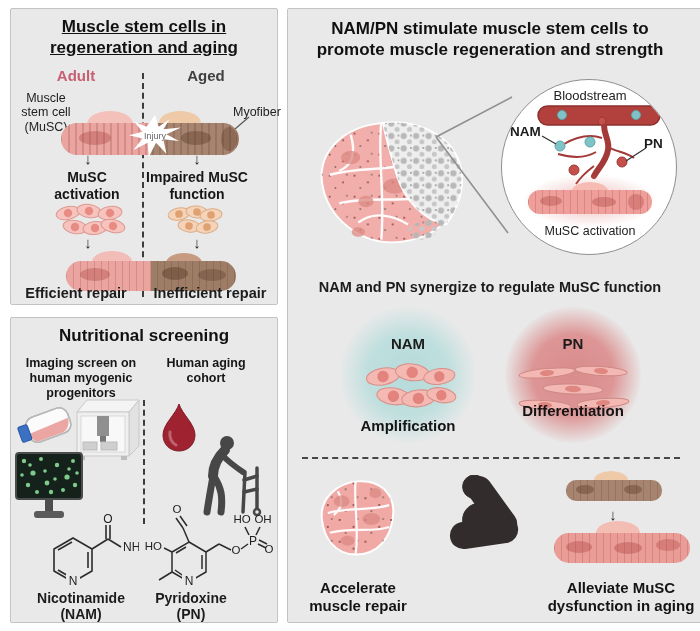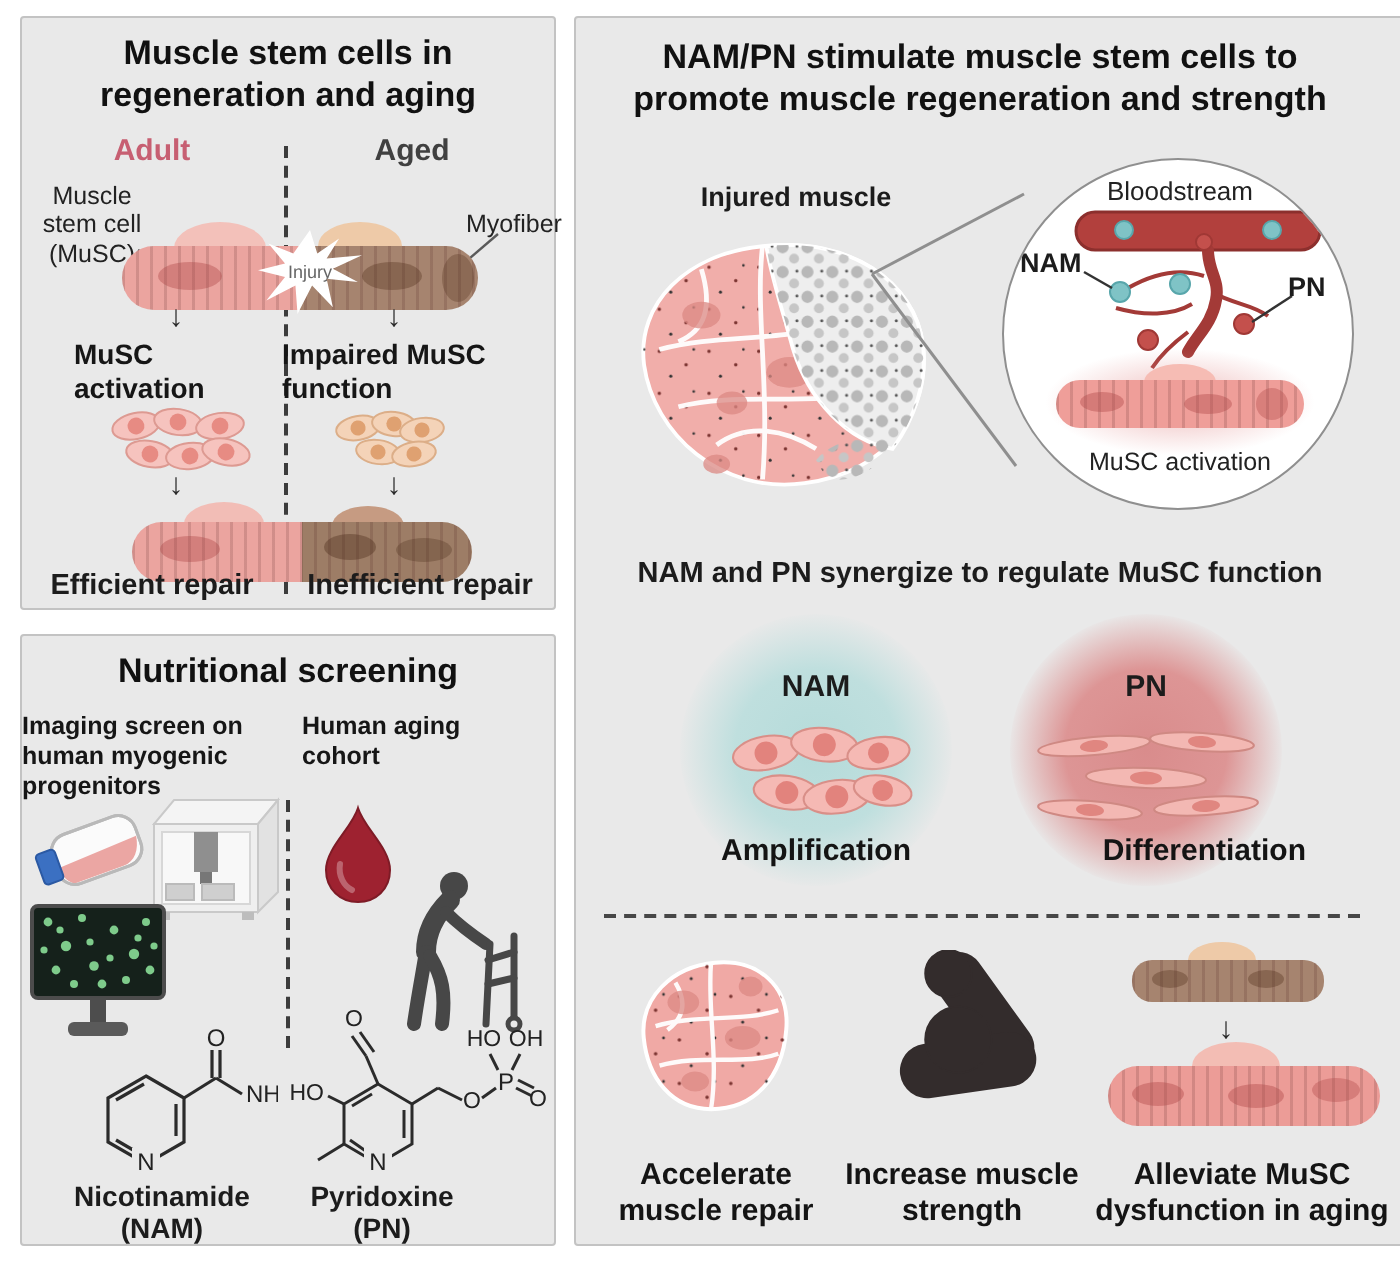--- a/index.html
+++ b/index.html
@@ -3,41 +3,41 @@
 <meta charset="utf-8">
 <style>
   * { margin:0; padding:0; box-sizing:border-box; }
   html,body { width:700px; height:631px; background:#ffffff; font-family:"Liberation Sans", sans-serif; color:#1c1c1c; overflow:hidden; }
   .abs { position:absolute; }
   .panel { position:absolute; background:#e9e9e9; border:1px solid #c3c3c3; border-radius:2px; }
   .pre { white-space:pre-line; }
   .ctr { text-align:center; }
   .bold { font-weight:bold; }
   .title { font-weight:bold; font-size:17px; line-height:1.22; text-align:center; color:#111; }
-  .small-h { font-weight:bold; font-size:12.5px; line-height:1.2; color:#161616; }
+  .small-h { font-weight:bold; font-size:12.5px; line-height:1.2; text-align:center; color:#161616; }
   .dashv { position:absolute; width:0; border-left:2px dashed #3c3c3c; }
   .dashh { position:absolute; height:0; border-top:2px dashed #474747; }
   .arrow { position:absolute; font-size:15px; font-weight:bold; color:#2b2b2b; width:14px; text-align:center; line-height:1; }
   .fiber { position:absolute; }
   .fiber .bump { position:absolute; border-radius:50%; }
   .fiber .body { position:absolute; left:0; right:0; }
   .patch { position:absolute; border-radius:50%; }
   .star { position:absolute; background:#ffffff; clip-path:polygon(50% 0%,57% 28%,78% 10%,66% 34%,100% 30%,72% 46%,96% 62%,66% 58%,72% 92%,52% 66%,38% 100%,36% 66%,8% 84%,26% 56%,0% 48%,26% 40%,10% 16%,34% 28%);
           display:flex; align-items:center; justify-content:center; font-size:9px; color:#666; }
   .stripes { background-image:repeating-linear-gradient(90deg, rgba(70,25,25,.16) 0 1.5px, rgba(0,0,0,0) 1.5px 7px); }
   .callout { font-size:12.5px; line-height:1.15; color:#222; }
   .glow { position:absolute; border-radius:50%; }
   .cap15 { font-weight:bold; font-size:15px; text-align:center; color:#141414; line-height:1.2; }
   svg text { font-family:"Liberation Sans", sans-serif; }
 </style>
 </head>
 <body>
 
 <div class="panel" style="left:10px; top:8px; width:268px; height:297px;">
-  <div class="abs title pre" style="left:8px; top:8px; width:250px;">Muscle stem cells in
+  <div class="abs title pre" style="left:8px; top:8px; width:250px;text-decoration:underline;">Muscle stem cells in
 regeneration and aging</div>
 
   <div class="abs bold ctr" style="left:20px; top:58px; width:90px; font-size:15px; color:#c75f72;">Adult</div>
   <div class="abs bold ctr" style="left:150px; top:58px; width:90px; font-size:15px; color:#404040;">Aged</div>
 
   <div class="dashv" style="left:131px; top:64px; height:224px;"></div>
 
   <div class="abs callout ctr pre" style="left:2px; top:82px; width:66px;">Muscle
 stem cell
 (MuSC)</div>
@@ -268,21 +268,20 @@
   <div class="abs bold ctr pre" style="left:5px; top:272px; width:130px; font-size:14px; line-height:1.15;">Nicotinamide
 (NAM)</div>
   <div class="abs bold ctr pre" style="left:125px; top:272px; width:110px; font-size:14px; line-height:1.15;">Pyridoxine
 (PN)</div>
 </div>
 
 <div class="panel" style="left:287px; top:8px; width:463px; height:615px;">
   <div class="abs title pre" style="left:8px; top:10px; width:388px;">NAM/PN stimulate muscle stem cells to
 promote muscle regeneration and strength</div>
 
-  <div class="abs bold" style="left:40px; top:82px; width:140px; font-size:13.5px; text-align:center;">Injured muscle</div>
 
   <svg class="abs" style="left:13px; top:97px;" width="172" height="147" viewBox="0 0 180 150">
     <defs>
       <pattern id="gdots" width="13" height="13" patternUnits="userSpaceOnUse">
         <circle cx="3.5" cy="3.5" r="3.2" fill="#b8b8b8"></circle>
         <circle cx="9.5" cy="9.5" r="2.6" fill="#c6c6c6"></circle>
         <circle cx="11" cy="3" r="0.8" fill="#555"></circle>
       </pattern>
       <pattern id="specks" width="26" height="22" patternUnits="userSpaceOnUse">
         <circle cx="4" cy="5" r="0.9" fill="#7a3330"></circle>
@@ -406,21 +405,21 @@
             <ellipse rx="26" ry="4.5" fill="#f3b8b3"></ellipse>
             <ellipse rx="7" ry="3" fill="#e08680" stroke="none"></ellipse>
           </g>
         <g transform="translate(90,42) rotate(-4)">
             <ellipse rx="26" ry="4.5" fill="#f3b8b3"></ellipse>
             <ellipse rx="7" ry="3" fill="#e08680" stroke="none"></ellipse>
           </g>
       </g>
     </svg>
   </div>
-  <div class="abs cap15" style="left:205px; top:408px; width:160px;text-align:right;">Differentiation</div>
+  <div class="abs cap15" style="left:205px; top:393px; width:160px;">Differentiation</div>
 
   <div class="dashh" style="left:14px; top:448px; width:378px;"></div>
 
   <svg class="abs" style="left:22px; top:462px;" width="94" height="92" viewBox="0 0 95 92">
     <path d="M12,48 C10,28 26,12 48,10 C70,8 86,22 84,44 C82,68 68,84 46,84 C26,84 14,68 12,48 Z" fill="#f0a9a5" stroke="#ffffff" stroke-width="2"></path>
     <path d="M12,48 C10,28 26,12 48,10 C70,8 86,22 84,44 C82,68 68,84 46,84 C26,84 14,68 12,48 Z" fill="url(#specks)"></path>
     <g stroke="#ffffff" stroke-width="2.2" fill="none" opacity=".95">
       <path d="M18,42 C38,36 62,40 80,34"></path>
       <path d="M46,10 C44,34 50,58 46,84"></path>
       <path d="M20,62 C40,56 64,62 80,56"></path>
@@ -437,22 +436,20 @@
 muscle repair</div>
 
   <svg class="abs" style="left:160px; top:466px;" width="76" height="80" viewBox="0 0 78 82">
     <g fill="#332c2c" stroke="#332c2c">
       <line x1="32" y1="14" x2="58" y2="50" stroke-width="26" stroke-linecap="round"></line>
       <line x1="58" y1="56" x2="16" y2="62" stroke-width="28" stroke-linecap="round"></line>
       <circle cx="32" cy="46" r="17"></circle>
       <circle cx="27" cy="12" r="12"></circle>
     </g>
   </svg>
-  <div class="abs cap15 pre" style="left:118px; top:570px; width:150px;">Increase muscle
-strength</div>
 
   <div class="fiber" style="left:278px; top:462px; width:96px; height:38px;">
     <div class="bump" style="left:28px; top:0px; width:34px; height:18px; background:#eecaa8;"></div>
     <div class="body stripes" style="top:9px; height:21px; border-radius:10px; background-color:#a6846f;">
       <span class="patch" style="left:10px; top:5px; width:18px; height:9px; background:rgba(80,45,25,.35);"></span>
       <span class="patch" style="left:58px; top:5px; width:18px; height:9px; background:rgba(80,45,25,.35);"></span>
     </div>
   </div>
   <span class="arrow" style="left:318px; top:498px;">↓</span>
   <div class="fiber" style="left:266px; top:510px; width:136px; height:48px;">

